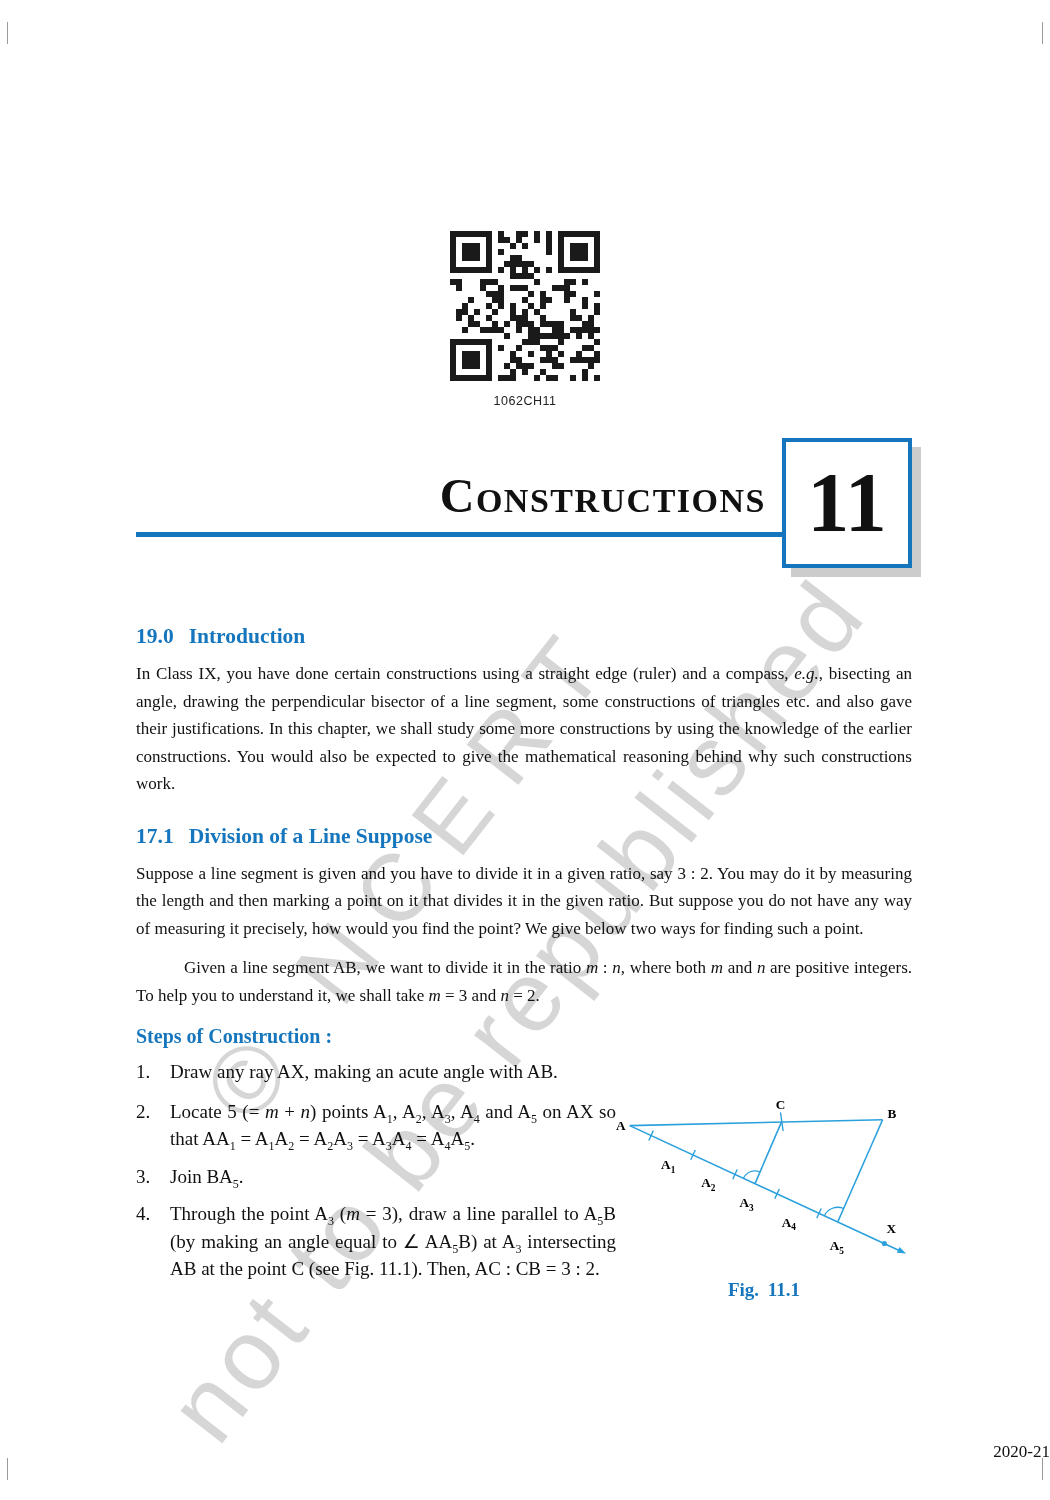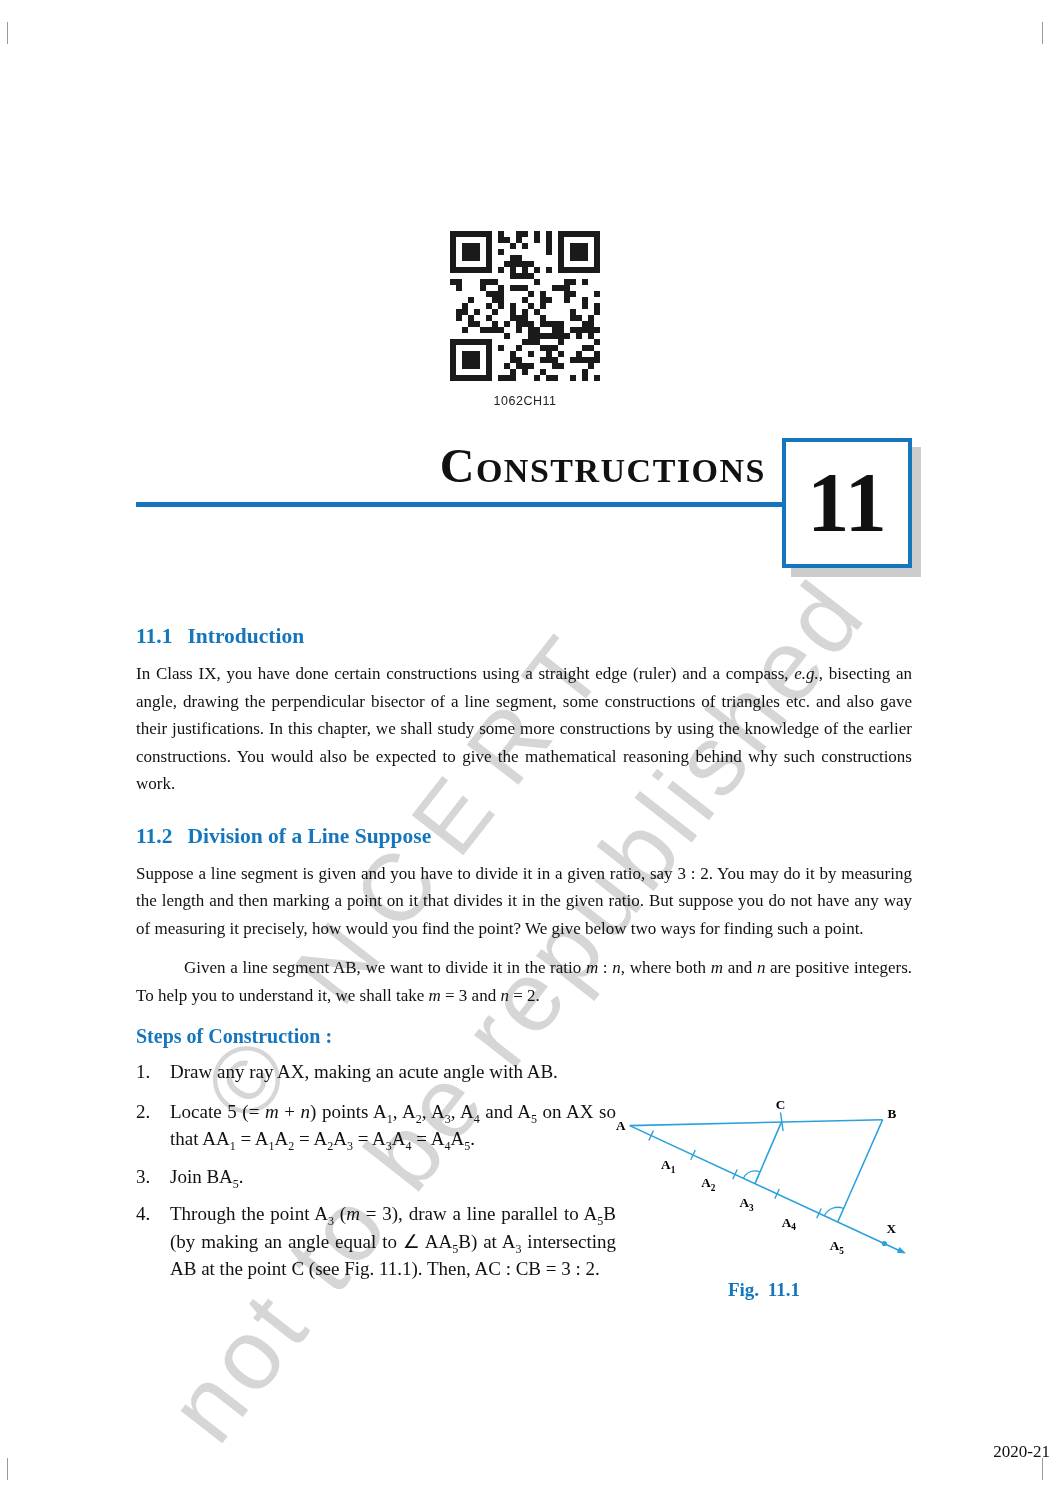--- a/index.html
+++ b/index.html
@@ -25,21 +25,21 @@
   .crop.tl{left:7px;top:22px;} .crop.tr{right:7px;top:22px;}
   .crop.bl{left:7px;bottom:20px;} .crop.br{right:7px;bottom:20px;}
   .layer{position:relative;z-index:1;margin-top:35px;}
 
   
   .qr-wrap{padding-top:196px;text-align:center;}
   .qr-box{display:inline-block;line-height:0;}
   .qr-label{margin-top:9px;font-family:"Liberation Sans", sans-serif;font-size:12.5px;letter-spacing:0.5px;color:#222;}
 
   
-  .chapter-head{margin:30px 138px 0 136px;display:flex;align-items:flex-start;}
+  .chapter-head{margin:30px 138px 0 136px;display:flex;align-items:center;}
   .title-block{flex:1;border-bottom:5px solid var(--accent);padding:0 16px 9px 0;text-align:right;}
   .chapter-title{font-weight:bold;font-size:34px;letter-spacing:1.5px;white-space:nowrap;}
   .chapter-title .initial{font-size:48px;}
   .chapter-box{
     width:130px;height:130px;border:4px solid var(--accent);background:#fff;
     display:flex;align-items:center;justify-content:center;
     box-shadow:9px 9px 0 #cccccc;margin-bottom:-2px;
   }
   .chapter-num{font-size:84px;font-weight:bold;line-height:1;}
 
@@ -369,24 +369,24 @@
     <div class="title-block">
       <span class="chapter-title"><span class="initial">C</span><span>ONSTRUCTIONS</span></span>
     </div>
     <div class="chapter-box">
       <span class="chapter-num">11</span>
     </div>
   </div>
 
   <div class="content">
 
-    <div class="sec-head"><span>11.1</span><span class="ht">Introduction</span></div>
+    <div class="sec-head"><span>19.0</span><span class="ht">Introduction</span></div>
     <p class="body">In Class IX, you have done certain constructions using a straight edge (ruler) and a compass, <i>e.g.</i>, bisecting an angle, drawing the perpendicular bisector of a line segment, some constructions of triangles etc. and also gave their justifications. In this chapter, we shall study some more constructions by using the knowledge of the earlier constructions. You would also be expected to give the mathematical reasoning behind why such constructions work.</p>
 
-    <div class="sec-head second"><span>11.2</span><span class="ht">Division of a Line Suppose</span></div>
+    <div class="sec-head second"><span>17.1</span><span class="ht">Division of a Line Suppose</span></div>
     <p class="body">Suppose a line segment is given and you have to divide it in a given ratio, say 3 : 2. You may do it by measuring the length and then marking a point on it that divides it in the given ratio. But suppose you do not have any way of measuring it precisely, how would you find the point? We give below two ways for finding such a point.</p>
 
     <p class="body indent">Given a line segment AB, we want to divide it in the ratio <i>m</i> : <i>n</i>, where both <i>m</i> and <i>n</i> are positive integers. To help you to understand it, we shall take <i>m</i> = 3 and <i>n</i> = 2.</p>
 
     <div class="steps-head">Steps of Construction :</div>
 
     <div class="step">
       <span class="num">1.</span>
       <span class="txt">Draw any ray AX, making an acute angle with AB.</span>
     </div>

